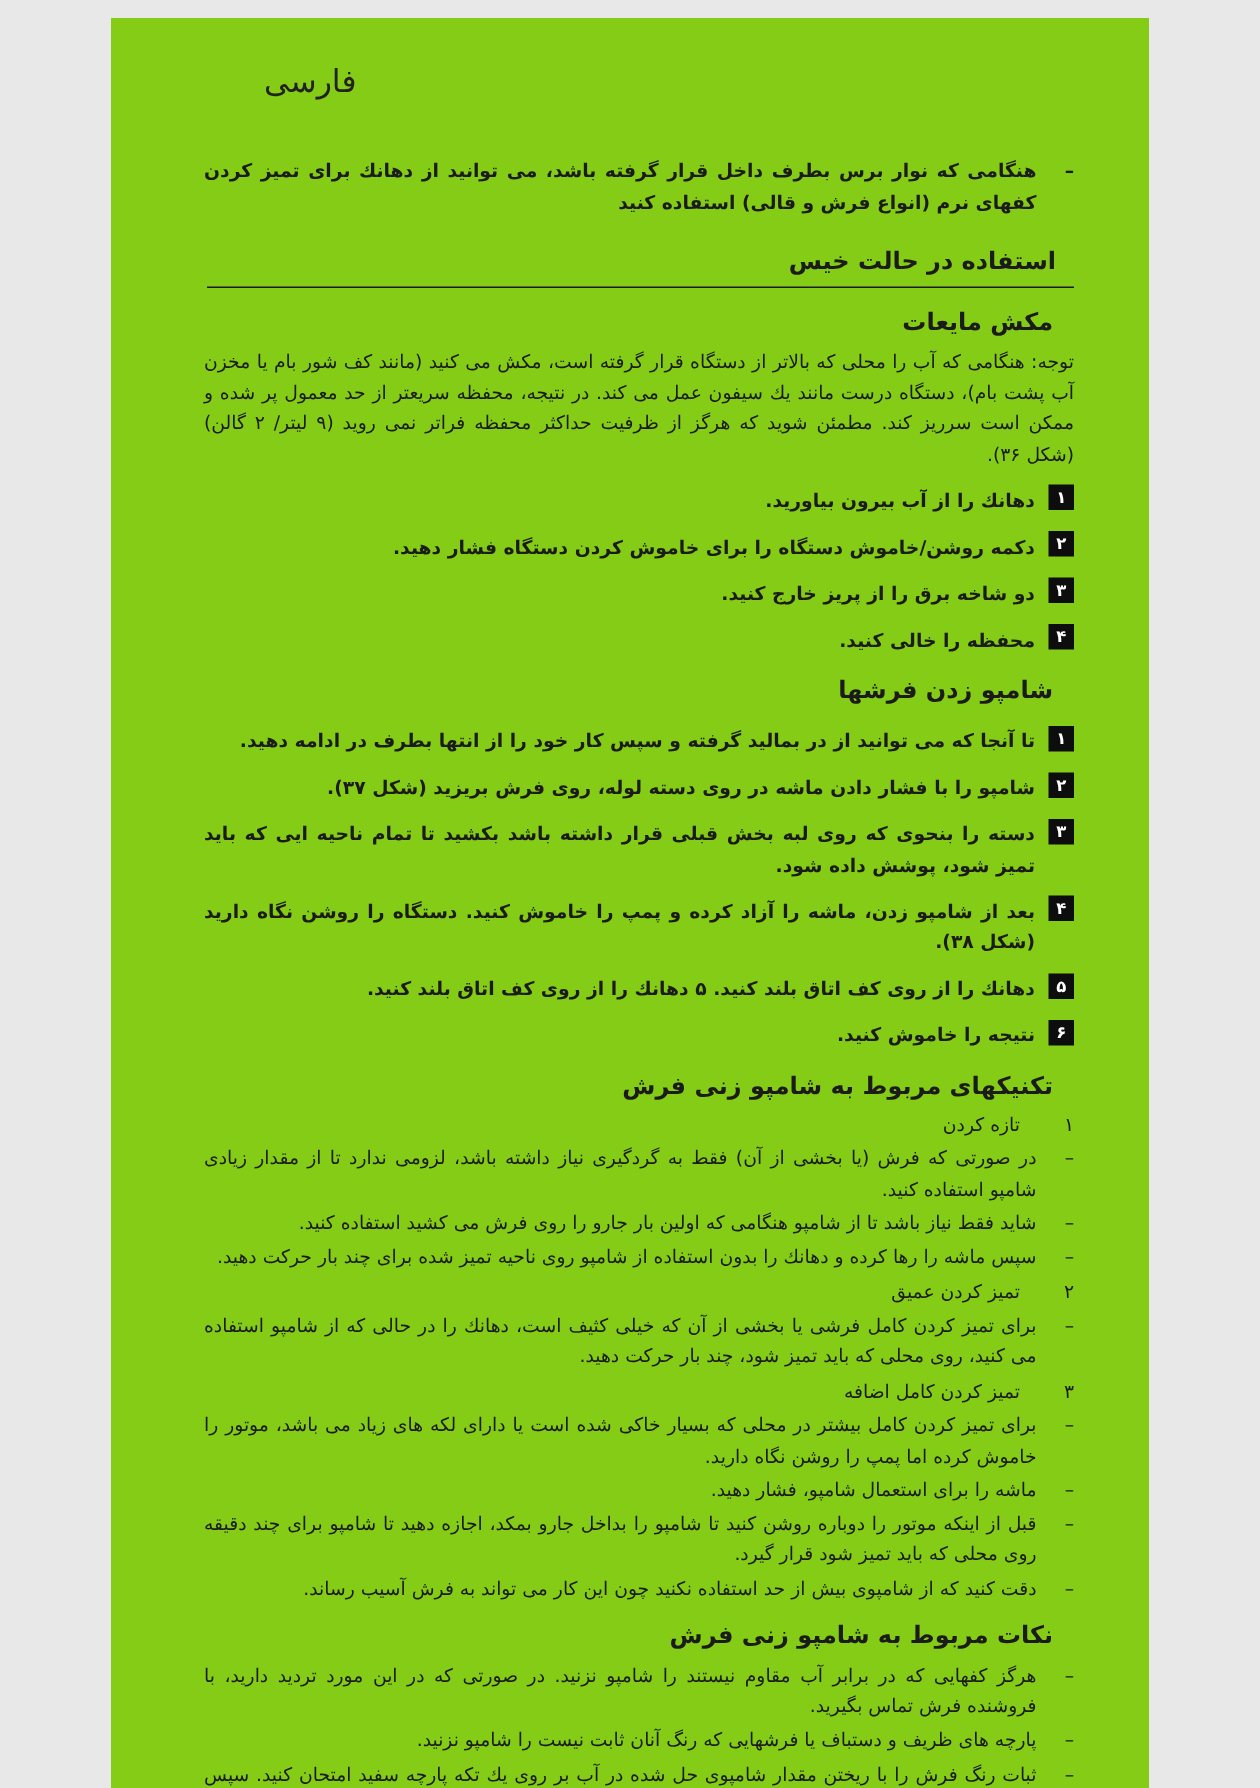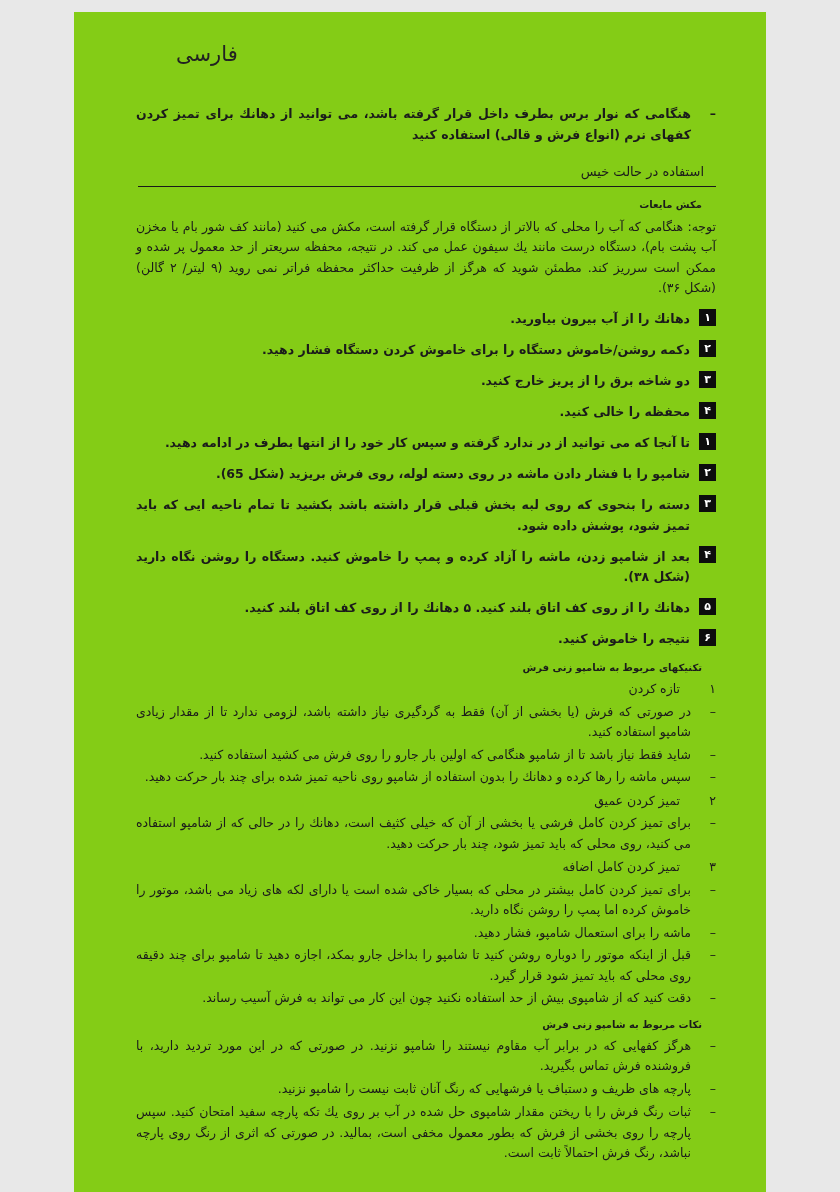--- a/index.html
+++ b/index.html
@@ -16,29 +16,29 @@
     position:absolute;left:102px;top:30px;
     font-size:21px;color:#222;
   }
   .content{
     position:absolute;top:0;right:50px;left:62px;
     direction:rtl;text-align:right;
     font-size:12.5px;line-height:1.64;
   }
   .content > .dash-row.intro{margin-top:92px;font-weight:bold;}
   .section-title{
-    font-weight:normal;font-size:13px;
+    font-weight:bold;font-size:16px;
     margin:16px 12px 0 0;
   }
   .rule{
     border:0;border-top:1.7px solid #1a1a1a;
     margin:4px 0 10px 2px;
   }
   .sub-title{
-    font-weight:bold;font-size:10px;
+    font-weight:bold;font-size:16px;
     margin:8px 14px 3px 0;
   }
   .note,.para{margin:2px 0 4px;text-align:justify;}
   .note{font-weight:normal;}
   .para{margin-bottom:7px;}
   .step{
     display:flex;align-items:flex-start;gap:9px;
     margin:10px 0;font-weight:bold;
   }
   .badge{
@@ -108,28 +108,29 @@
     </div>
     <div class="step">
       <span class="badge">۳</span>
       <span class="step-text">دو شاخه برق را از پریز خارج کنید.</span>
     </div>
     <div class="step">
       <span class="badge">۴</span>
       <span class="step-text">محفظه را خالی کنید.</span>
     </div>
 
+    <div class="sub-title">شامپو زدن فرشها</div>
 
     <div class="step">
       <span class="badge">۱</span>
-      <span class="step-text">تا آنجا که می توانید از در ندارد گرفته و سپس کار خود را از انتها بطرف در ادامه دهید.</span>
+      <span class="step-text">تا آنجا که می توانید از در بمالید گرفته و سپس کار خود را از انتها بطرف در ادامه دهید.</span>
     </div>
     <div class="step">
       <span class="badge">۲</span>
-      <span class="step-text">شامپو را با فشار دادن ماشه در روی دسته لوله، روی فرش بریزید (شکل 65).</span>
+      <span class="step-text">شامپو را با فشار دادن ماشه در روی دسته لوله، روی فرش بریزید (شکل ۳۷).</span>
     </div>
     <div class="step">
       <span class="badge">۳</span>
       <span class="step-text">دسته را بنحوی که روی لبه بخش قبلی قرار داشته باشد بکشید تا تمام ناحیه ایی که باید تمیز شود، پوشش  داده شود.</span>
     </div>
 
 
     <div class="step">
       <span class="badge">۴</span>
       <span class="step-text">بعد از شامپو زدن، ماشه را آزاد کرده و پمپ را خاموش کنید. دستگاه را روشن نگاه دارید (شکل ۳۸).</span>

